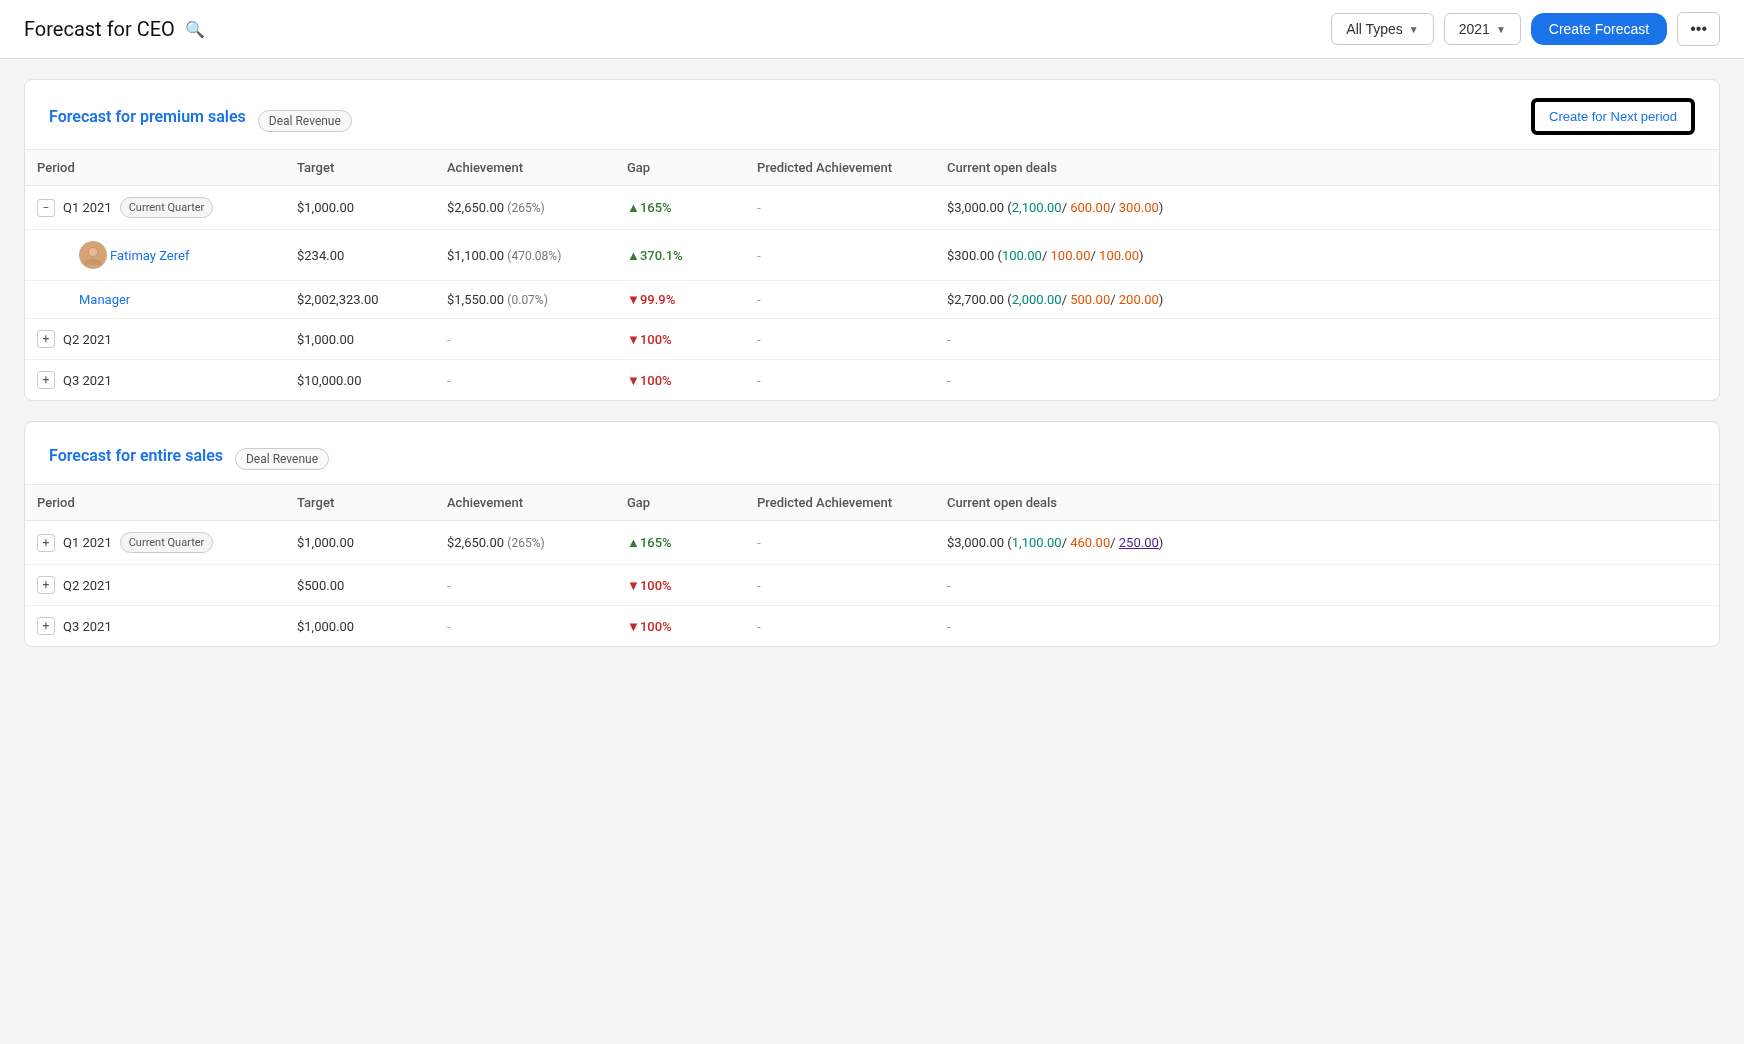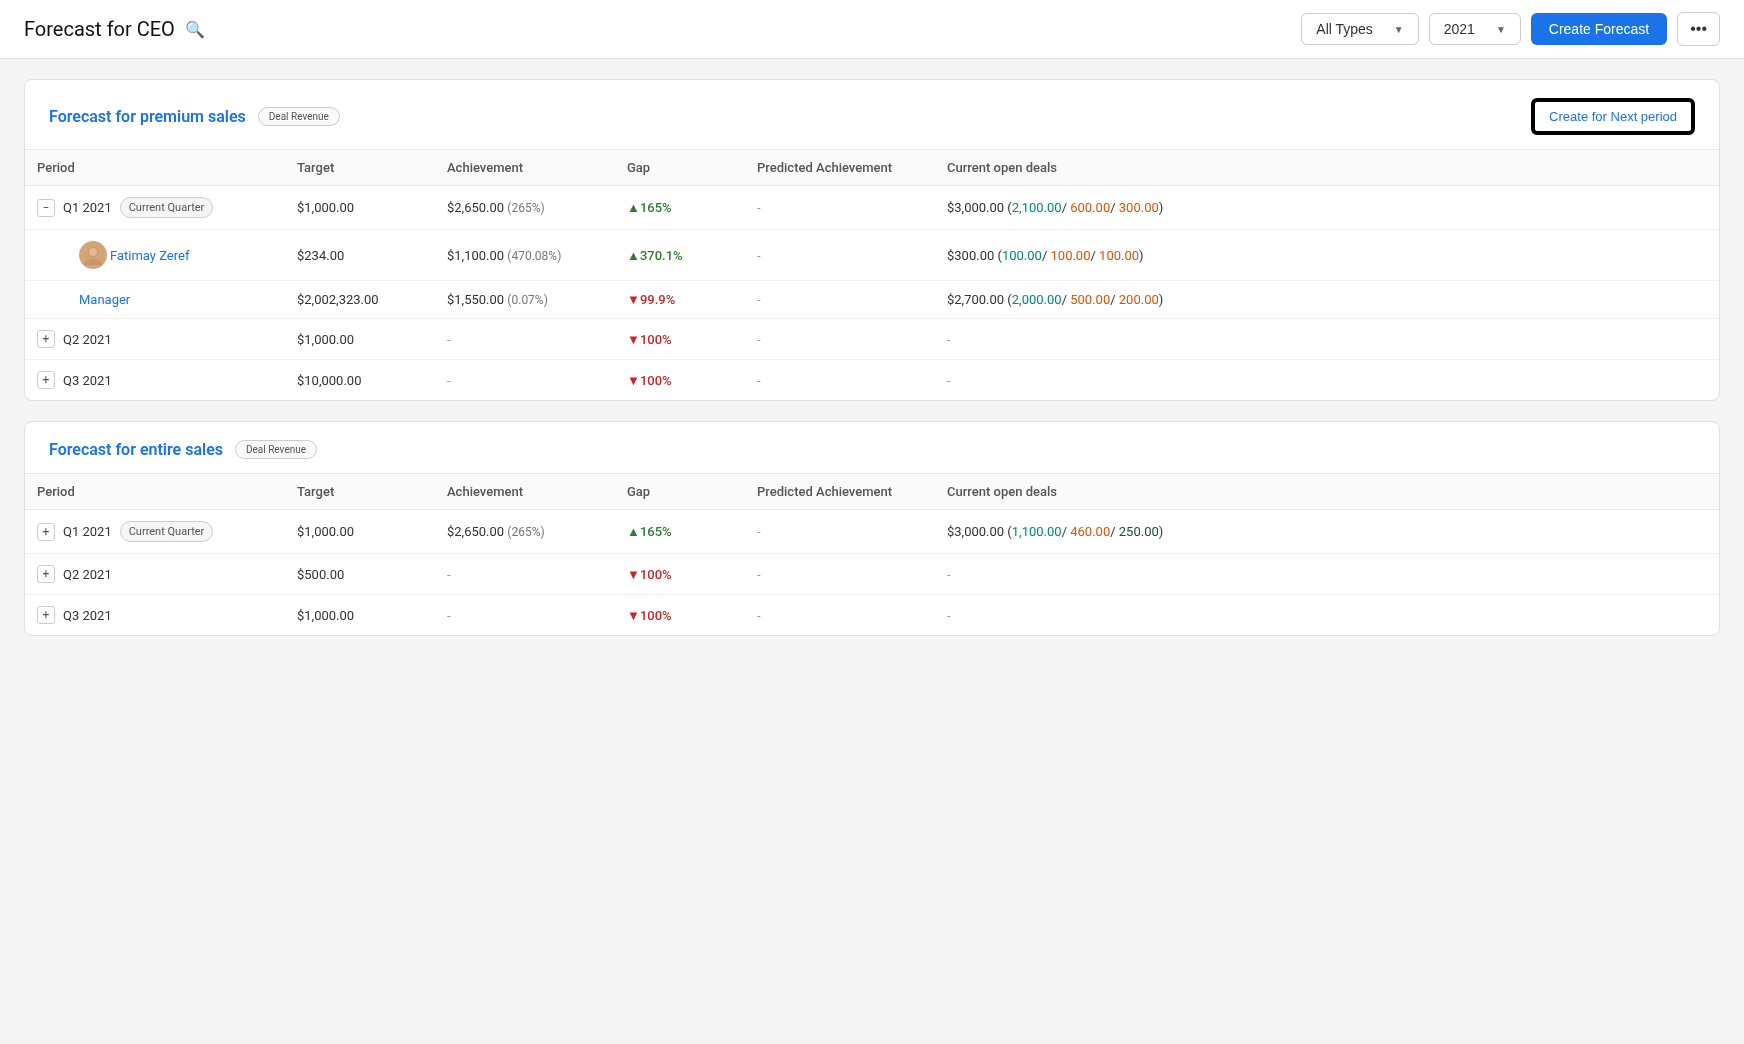--- a/index.html
+++ b/index.html
@@ -39,41 +39,41 @@
 
     .top-bar-right {
       display: flex;
       align-items: center;
       gap: 10px;
     }
 
     .dropdown-btn {
       display: flex;
       align-items: center;
-      gap: 21px;
+      gap: 6px;
       padding: 7px 14px;
       border: 1px solid #ccc;
       border-radius: 6px;
       background: #fff;
       cursor: pointer;
       font-size: 14px;
       color: #333;
     }
 
     .dropdown-btn .chevron {
       font-size: 10px;
       color: #666;
     }
 
     .create-forecast-btn {
       padding: 8px 18px;
       background: #1a73e8;
       color: #fff;
       border: none;
-      border-radius: 6px;
+      border-radius: 13px;
       font-size: 14px;
       font-weight: 500;
       cursor: pointer;
     }
 
     .more-btn {
       padding: 7px 12px;
       border: 1px solid #ccc;
       border-radius: 6px;
       background: #fff;
@@ -113,23 +113,24 @@
       font-size: 16px;
       font-weight: 600;
       color: #1a73e8;
       cursor: pointer;
     }
 
     .badge {
       padding: 3px 10px;
       border: 1px solid #ccc;
       border-radius: 12px;
-      font-size: 10px;
+      font-size: 12px;
       color: #555;
       background: #f9f9f9;
+      margin-top: 8px;
     }
 
     .create-next-btn {
       padding: 7px 14px;
       border: 4px solid #000000;
       border-radius: 6px;
       background: #fff;
       color: #1a73e8;
       font-size: 13px;
       cursor: pointer;
@@ -411,21 +412,21 @@
           <div class="period-cell">
             <span class="expand-icon">+</span>
             <span>Q1 2021</span>
             <span class="current-quarter-badge">Current Quarter</span>
           </div>
         </td>
         <td>$1,000.00</td>
         <td><span>$2,650.00 <span class="achievement-sub">(265%)</span></span></td>
         <td><span class="gap-positive"><span>▲</span>165%</span></td>
         <td><span class="dash">-</span></td>
-        <td><span>$3,000.00 (<span style="color:#00897b;">1,100.00</span>/ <span style="color:#e65100;">460.00</span>/ <span style="color:#14532d;">250.00</span>)</span></td>
+        <td><span>$3,000.00 (<span style="color:#00897b;">1,100.00</span>/ <span style="color:#e65100;">460.00</span>/ <span style="color:#4c1d95;text-decoration:underline;">250.00</span>)</span></td>
       </tr>
           <tr>
         <td class="col-period">
           <div class="period-cell">
             <span class="expand-icon">+</span>
             <span>Q2 2021</span>
 
           </div>
         </td>
         <td>$500.00</td>

